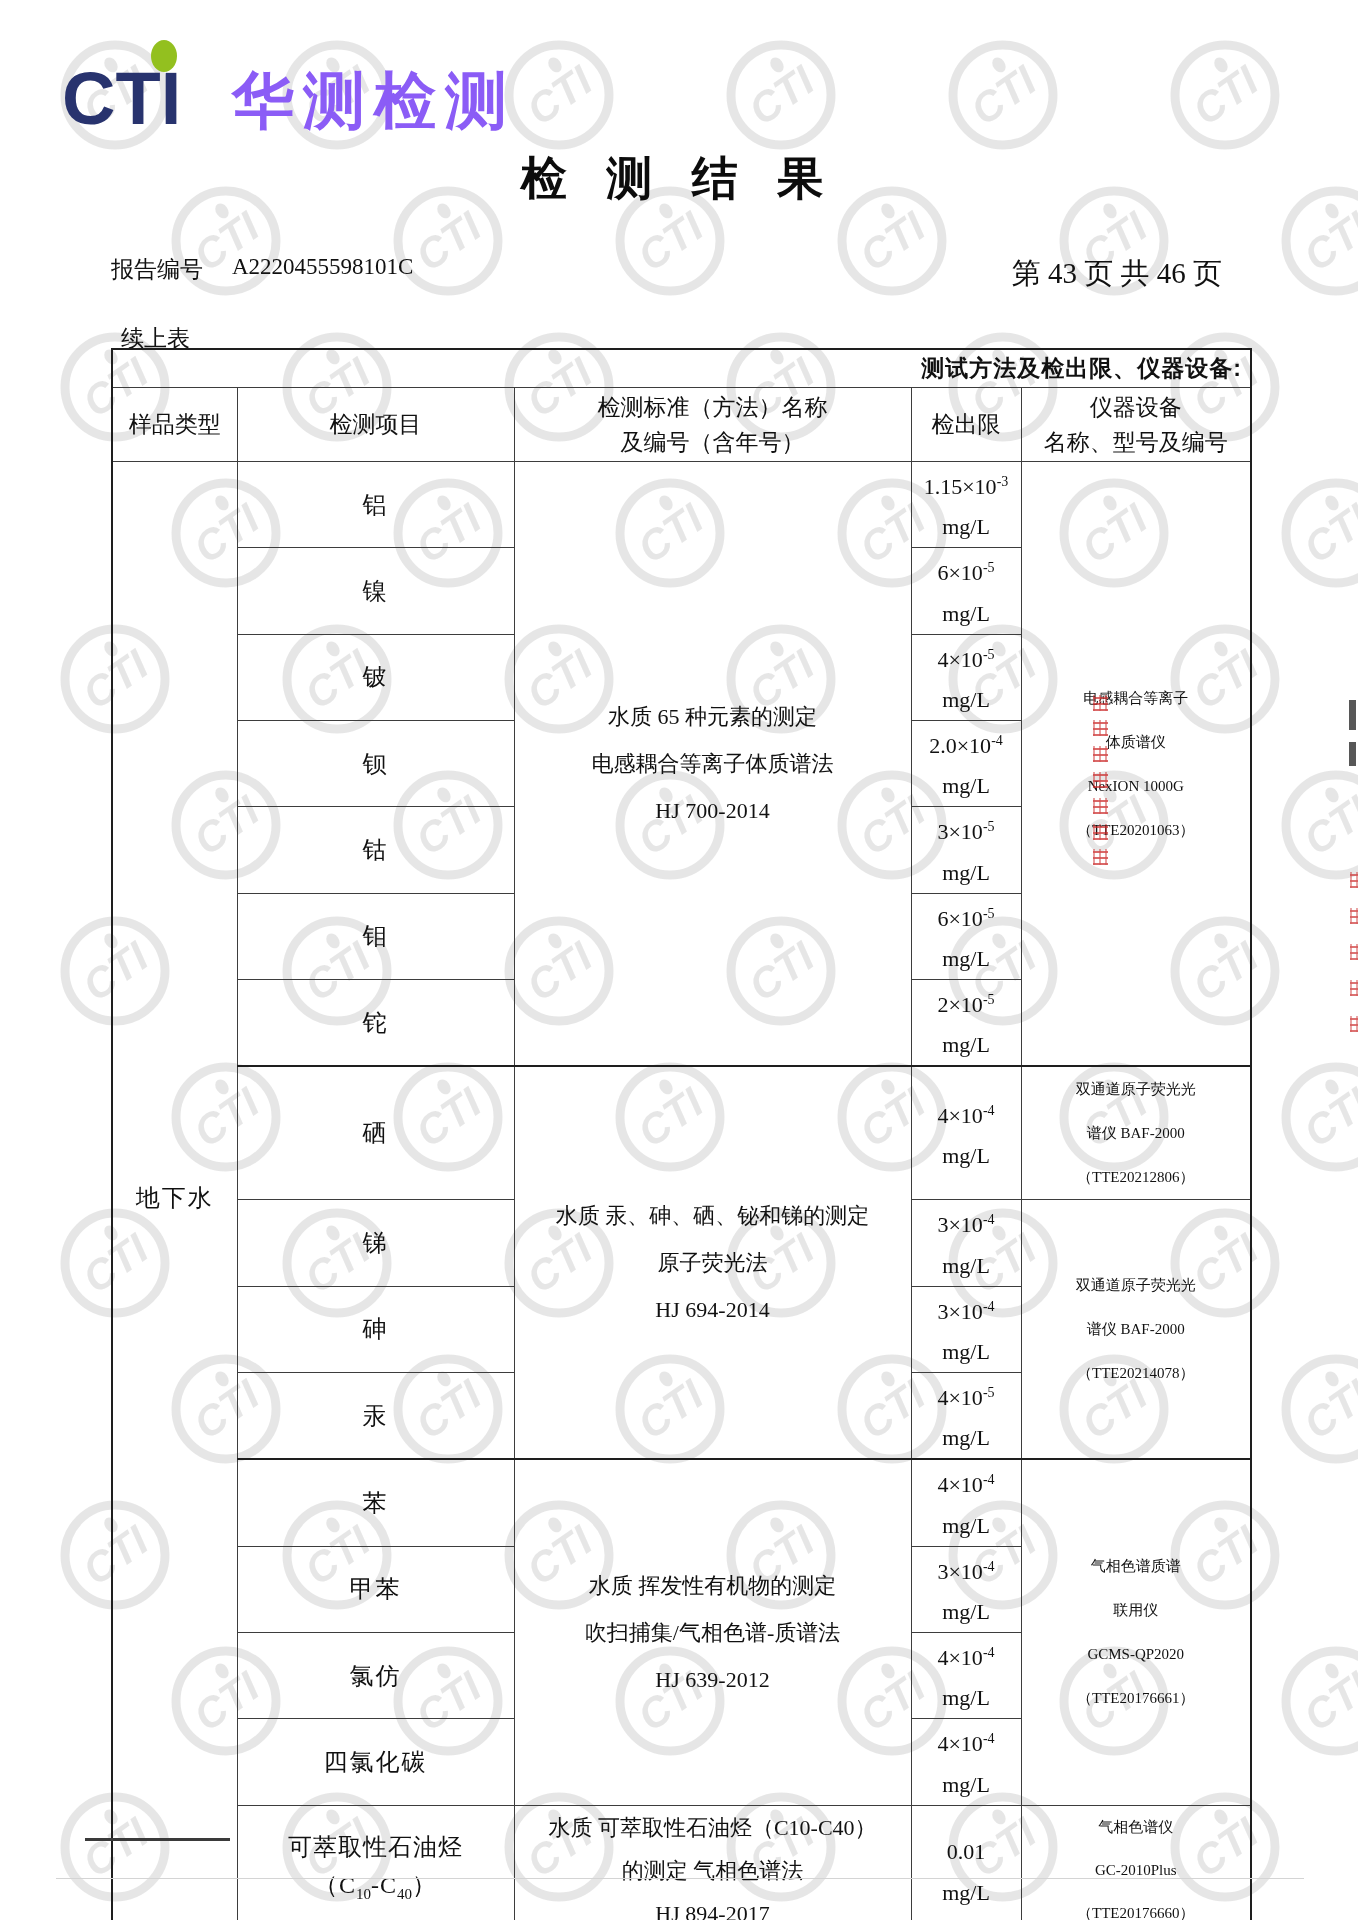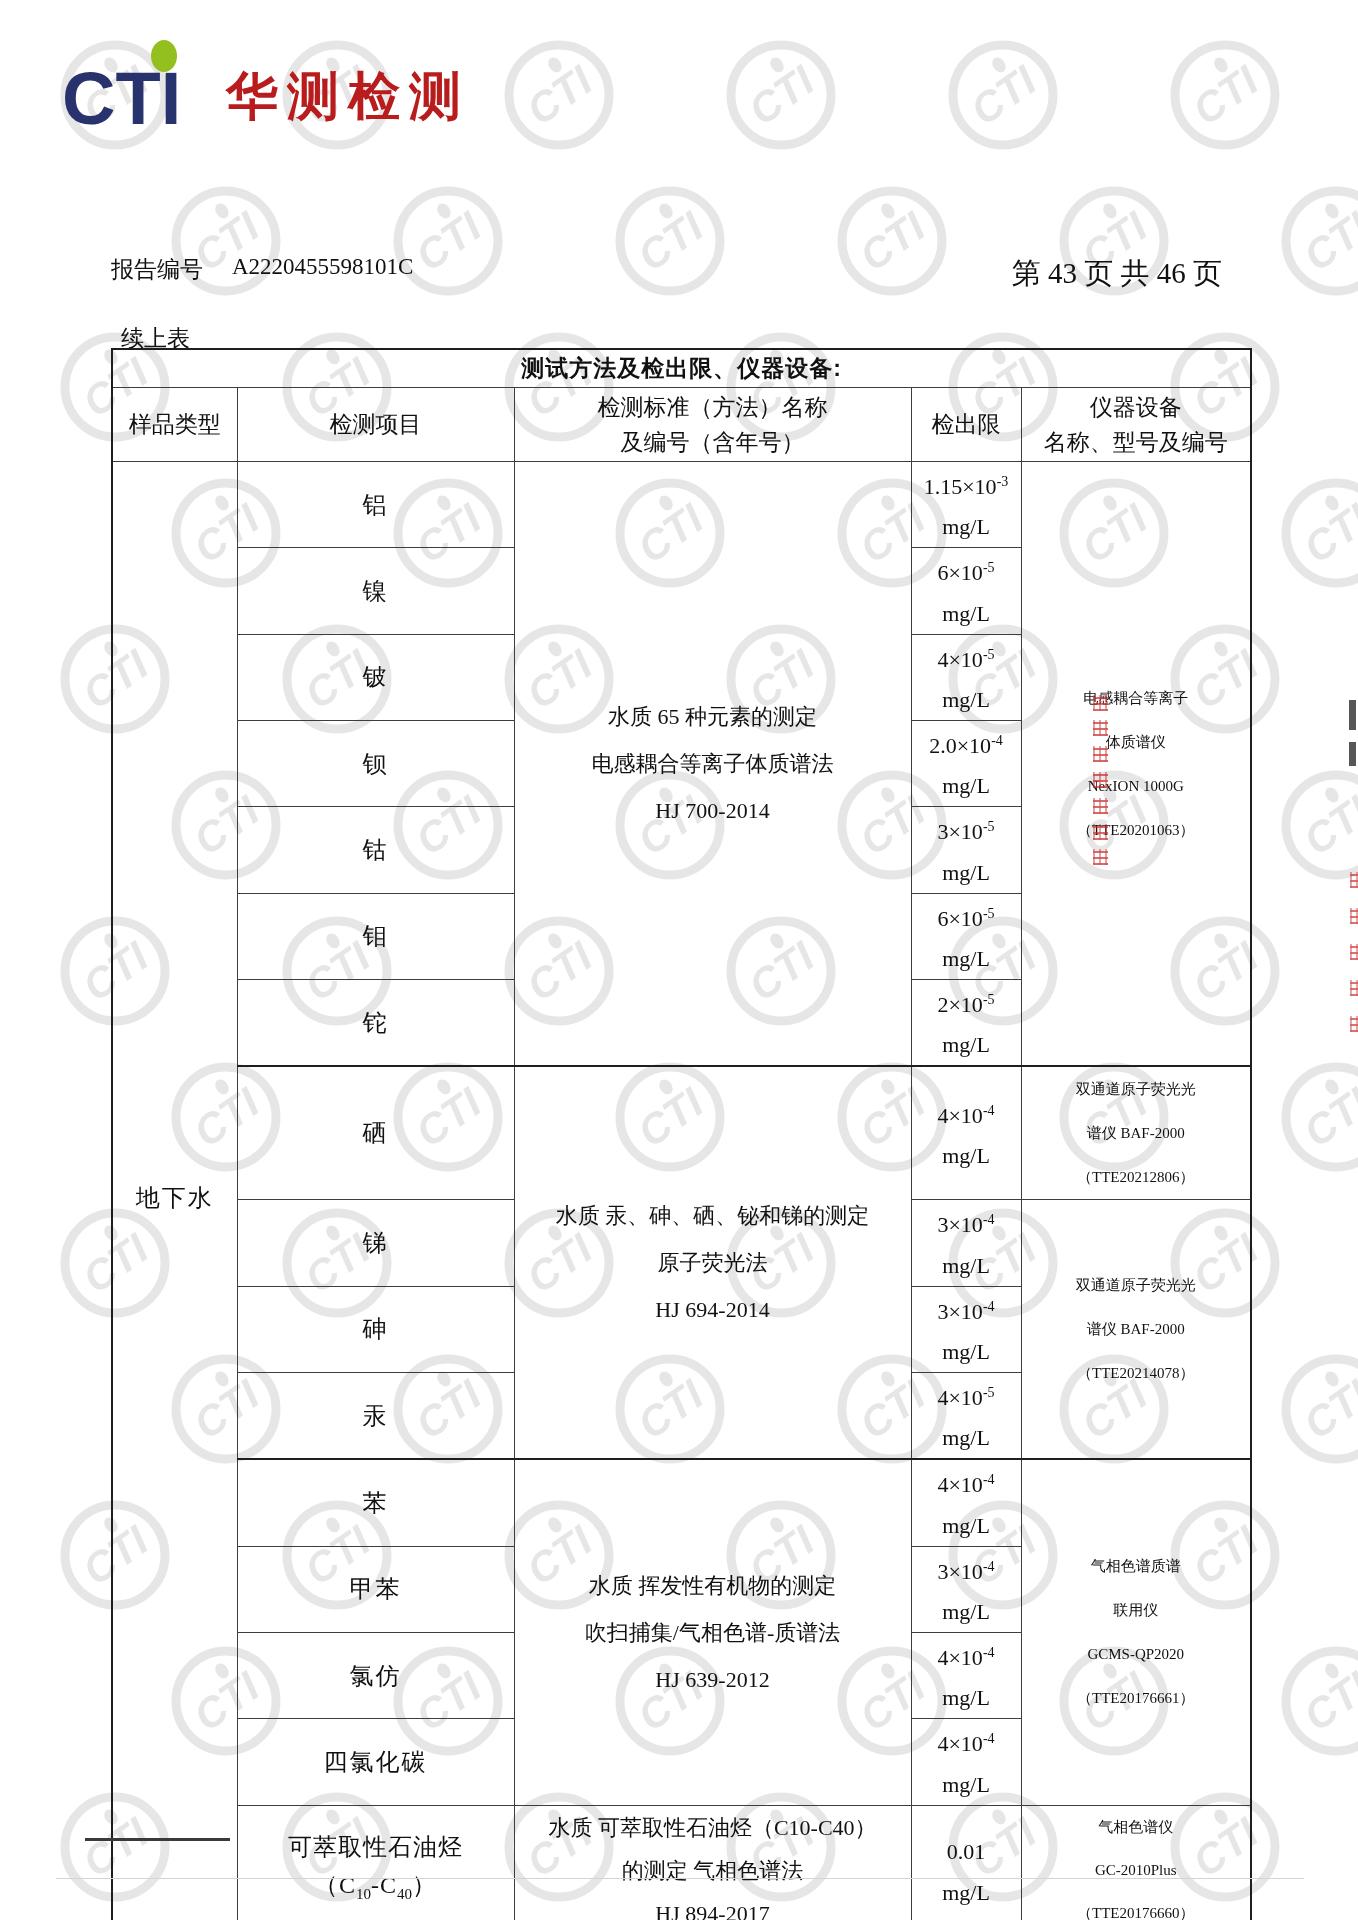--- a/index.html
+++ b/index.html
@@ -13,23 +13,23 @@
   .content{position:absolute;left:0;top:0;width:100%;height:100%;z-index:1}
 
   
   .logo-cti{
     left:62px;top:62px;
     font-family:"Liberation Sans","DejaVu Sans",sans-serif;
     font-weight:bold;font-size:74px;line-height:1;color:#28336e;letter-spacing:0px;
   }
   .logo-dot{left:151px;top:40px;width:26px;height:32px;border-radius:50%;background:#93c01f}
   .logo-cn{
-    left:226px;top:70px;
+    left:232px;top:70px;
     font-family:"Liberation Sans","DejaVu Sans",sans-serif;
-    font-weight:bold;font-size:52px;line-height:1;color:#b91c1c;letter-spacing:9px;
+    font-weight:bold;font-size:62px;line-height:1;color:#8b5cf6;letter-spacing:9px;
   }
 
   .doc-title{
     left:0;top:148px;width:1358px;text-align:center;
     font-size:46px;font-weight:bold;letter-spacing:14px;color:#0c0c0c;
   }
   .report-label{left:111px;top:254px;font-size:23px}
   .report-number{left:232px;top:254px;font-size:23px}
   .page-info{top:254px;right:136px;font-size:29px}
 
@@ -39,21 +39,21 @@
   .main-table{
     position:absolute;left:111px;top:348px;
     border-collapse:collapse;table-layout:fixed;width:1139px;
     border:2px solid #1e1e1e;background:transparent;
   }
   .main-table td,.main-table th{
     border:1px solid #3d3d3d;text-align:center;vertical-align:middle;
     padding:0;font-weight:normal;background:transparent;
   }
   tr.bar td{
-    text-align:center;padding:3px 8px;
+    text-align:right;padding:3px 8px;
     font-family:"Liberation Sans","DejaVu Sans",sans-serif;
     font-weight:bold;font-size:23px;letter-spacing:1px;
   }
   tr.colhead th{font-size:23px;line-height:35px}
   .cell-item{font-size:24px;letter-spacing:2px}
   .cell-meth{font-size:22px;line-height:47px}
   .cell-inst{font-size:15px;line-height:44px}
   .cell-lim{font-size:22px;line-height:40px}
   .cell-lim sup{font-size:14px;vertical-align:super;letter-spacing:0}
   .cell-item sub{font-size:15px;vertical-align:sub;letter-spacing:0}
@@ -173,20 +173,21 @@
     <use href="#wm" transform="translate(1003,1847)"></use>
     <use href="#wm" transform="translate(1225,1847)"></use>
   </svg>
 
 <div class="content">
 
   <div class="abs logo-cti">CTI</div>
   <div class="abs logo-dot"></div>
   <div class="abs logo-cn">华测检测</div>
 
+  <div class="abs doc-title">检 测 结 果</div>
 
   <div class="abs report-label">报告编号</div>
   <div class="abs report-number">A2220455598101C</div>
   <div class="abs page-info">第 43 页 共 46 页</div>
 
   <div class="abs cont-label">续上表</div>
 
   <table class="main-table">
     <colgroup>
       <col style="width:125px">

